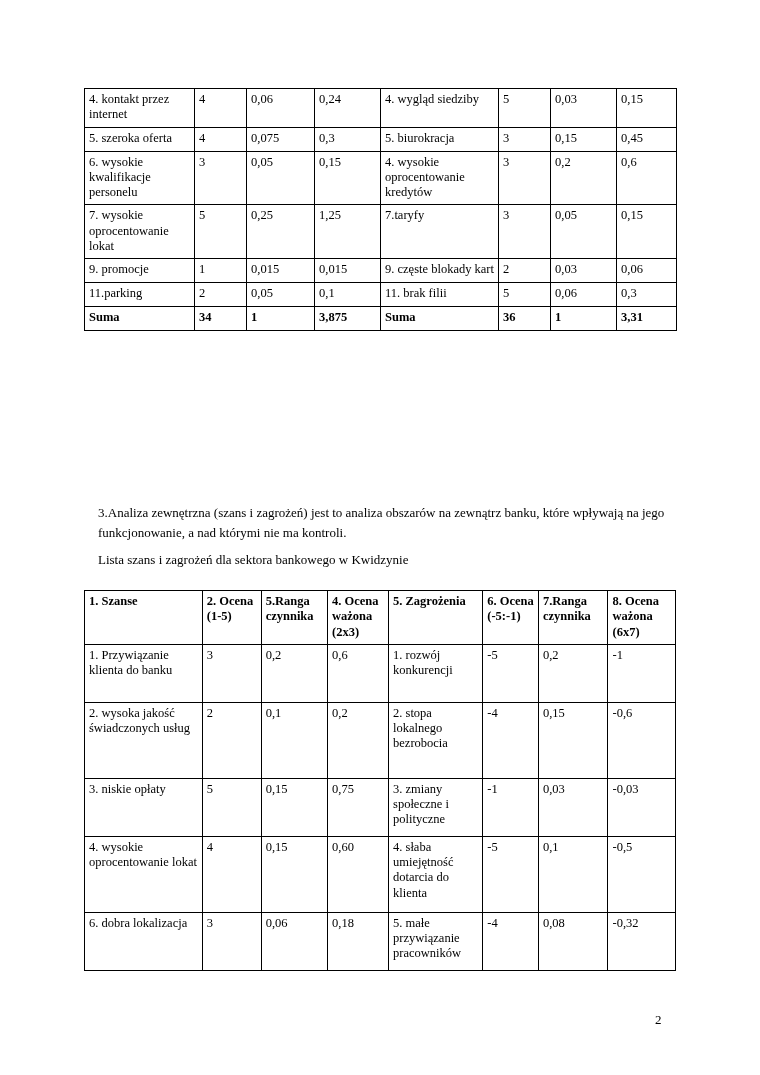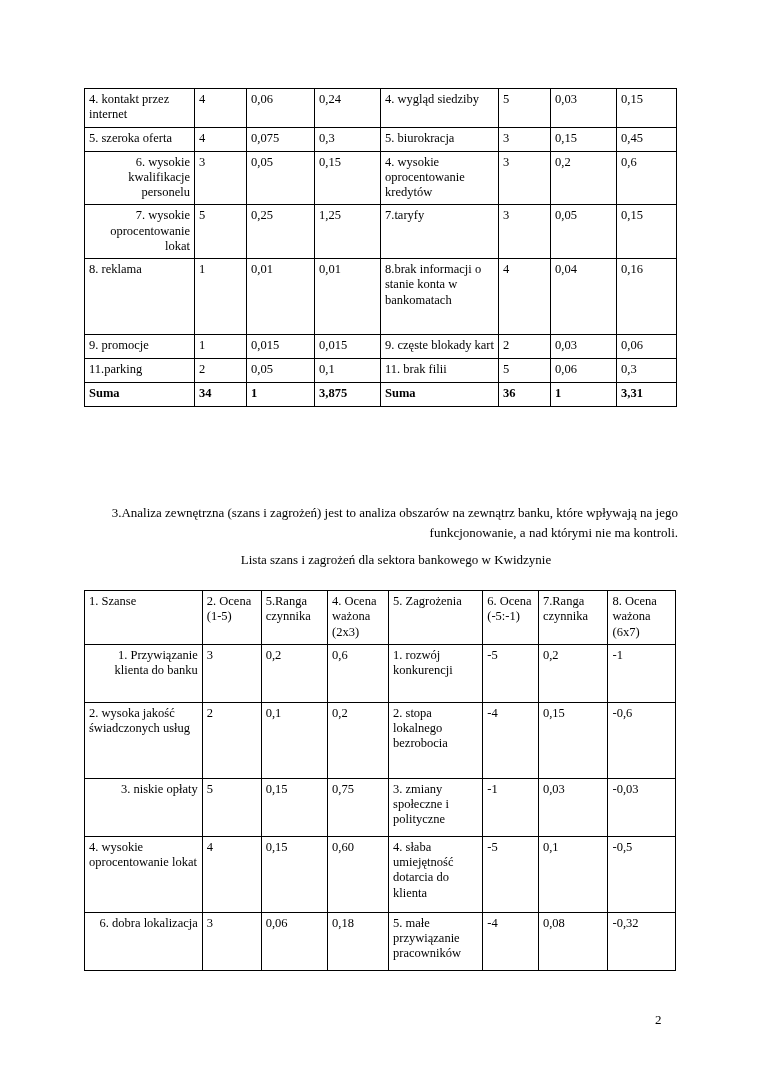--- a/index.html
+++ b/index.html
@@ -61,62 +61,61 @@
     margin-top: 48px;
   }
   
   .para {
     position: absolute;
     left: 98px;
     top: 503px;
     width: 580px;
     font-size: 13px;
     line-height: 1.55;
-    text-align: right;
+    text-align: left;
   }
   .para p {
     margin: 0 0 14px 0;
   }
   .para .indent {
     text-indent: 0;
   }
   .lista-line {
     position: absolute;
-    left: 106px;
+    left: 98px;
     top: 552px;
     width: 580px;
     font-size: 13px;
-    text-align: center;
   }
   
   .table-swot-external {
     position: absolute;
     left: 84px;
     top: 590px;
     width: 592px;
   }
   .table-swot-external thead th {
-    font-weight: normal;
+    font-weight: bold;
     vertical-align: top;
   }
   .t2-c1 { width: 110px; }
   .t2-c2 { width: 55px; }
   .t2-c3 { width: 62px; }
   .t2-c4 { width: 57px; }
   .t2-c5 { width: 88px; }
   .t2-c6 { width: 52px; }
   .t2-c7 { width: 65px; }
   .t2-c8 { width: 63px; }
   .page-number {
     position: absolute;
     left: 655px;
     top: 1012px;
     font-size: 13px;
   }
-  .cell-tall { height: 50px; text-align: right; }
+  .cell-tall { height: 50px; }
 </style>
 </head>
 <body>
 
 <div class="page">
 
   <table class="table-swot-internal">
     <colgroup>
       <col class="t1-c1">
         <col class="t1-c2">
@@ -162,30 +161,20 @@
         <td class="cell-tall">7. wysokie oprocentowanie lokat</td>
         <td>5</td>
         <td>0,25</td>
         <td>1,25</td>
         <td>7.taryfy</td>
         <td>3</td>
         <td>0,05</td>
         <td>0,15</td>
       </tr>
       <tr>
-        <td style="height:68px">8. reklama</td>
-        <td>1</td>
-        <td>0,01</td>
-        <td>0,01</td>
-        <td>8.brak informacji o stanie konta w bankomatach</td>
-        <td>4</td>
-        <td>0,04</td>
-        <td>0,16</td>
-      </tr>
-      <tr>
         <td>9. promocje</td>
         <td>1</td>
         <td>0,015</td>
         <td>0,015</td>
         <td>9. częste blokady kart</td>
         <td>2</td>
         <td>0,03</td>
         <td>0,06</td>
       </tr>
       <tr>

